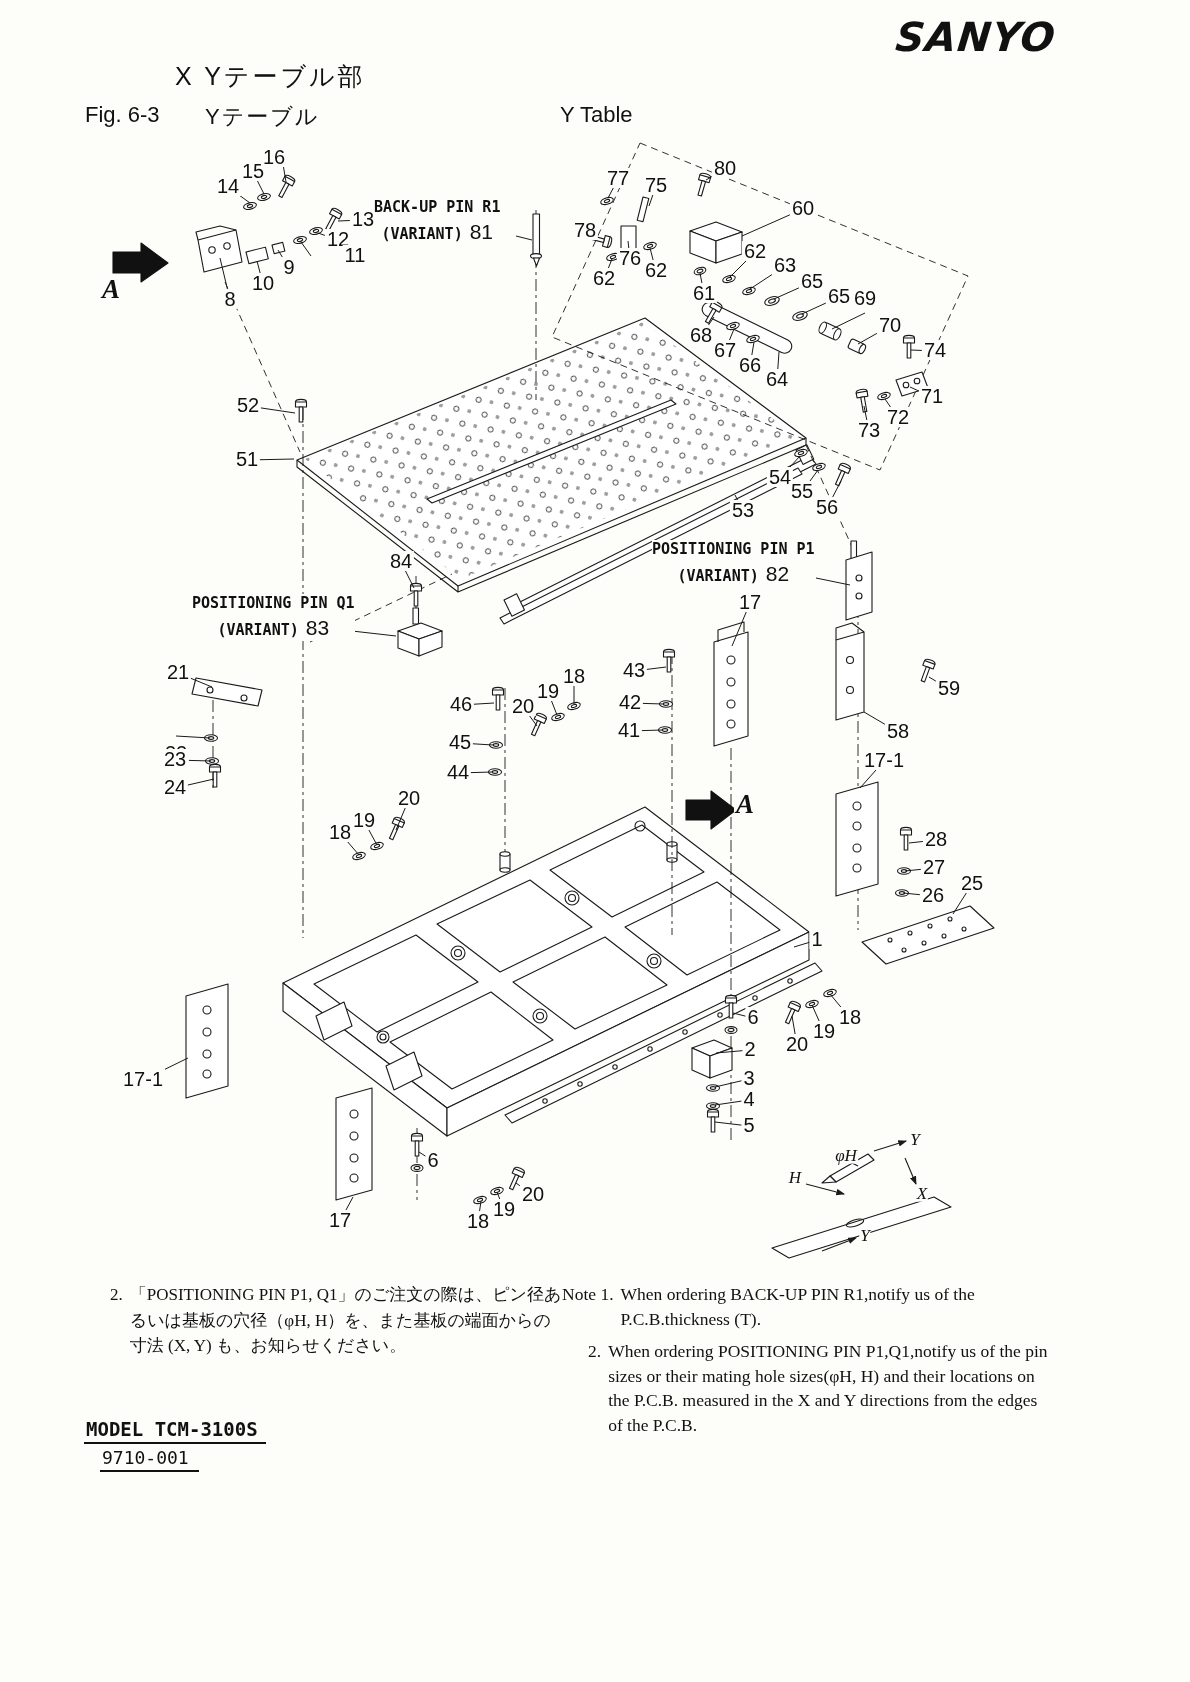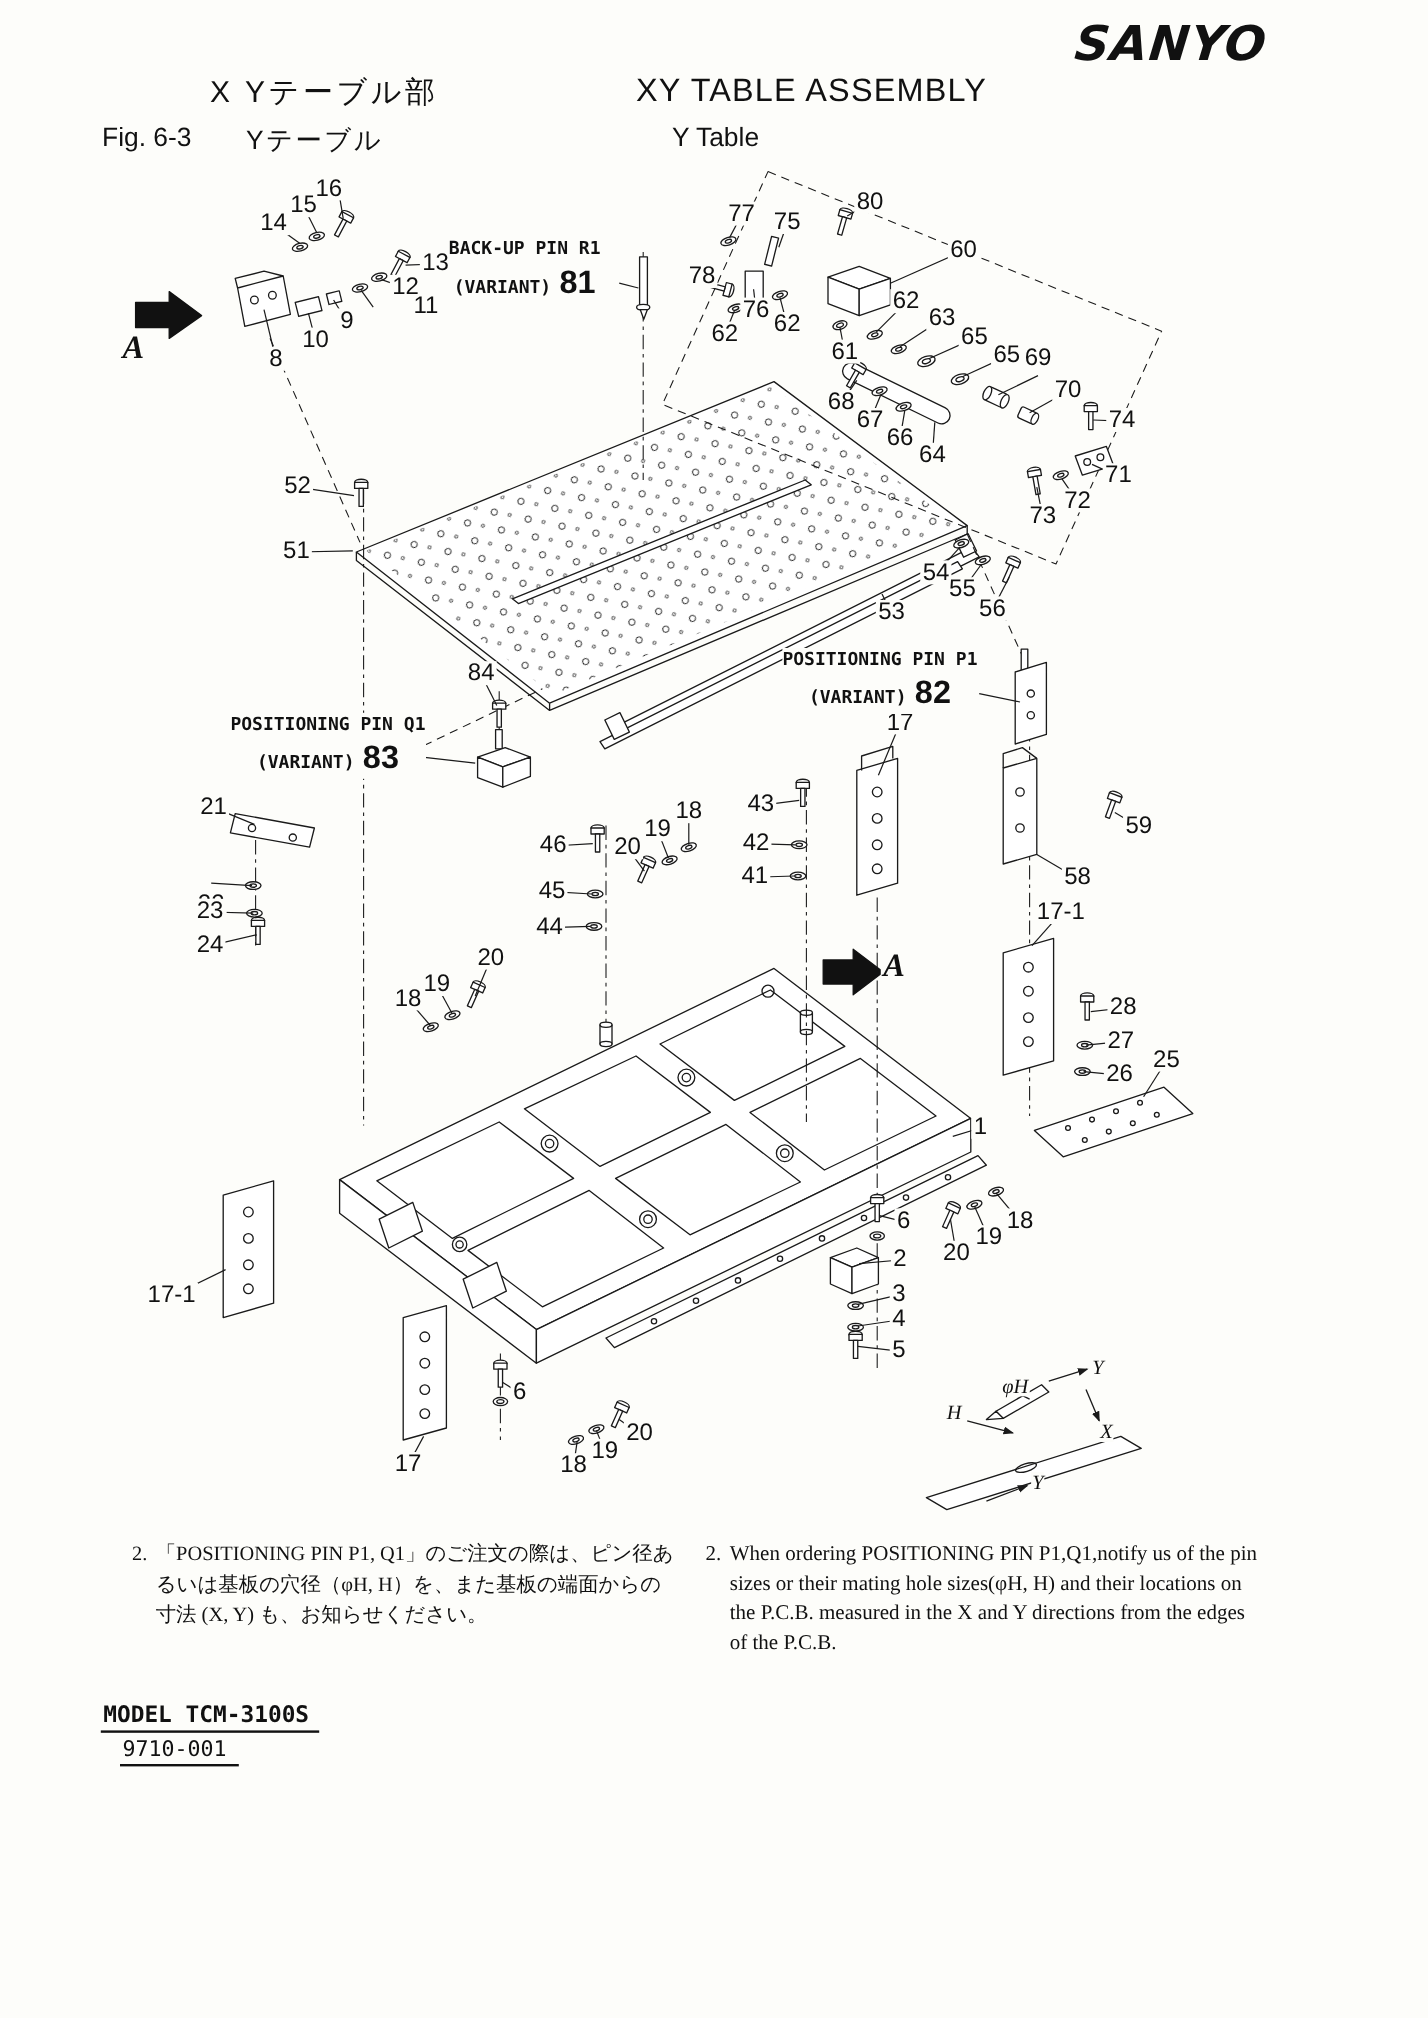--- a/index.html
+++ b/index.html
@@ -15,42 +15,41 @@
   .fig-en{position:absolute;left:560px;top:102px;font-size:22px}
   .diagram{position:absolute;left:0;top:0;width:1190px;height:1682px}
   #diagram-svg{position:absolute;left:0;top:0}
   #callout-layer{position:absolute;left:0;top:0;width:1190px;height:1682px;pointer-events:none}
   .callout{position:absolute;transform:translate(-50%,-55%);font-size:20px;line-height:1;
            background:#fdfdfa;padding:0 2px;white-space:nowrap}
   .viewlabel{font-size:27px;font-weight:bold;font-style:italic;font-family:"Liberation Serif",serif}
   .insetlabel{font-size:17px;font-style:italic;font-family:"Liberation Serif",serif;padding:0 1px}
   .variantlabel{position:absolute;font-family:"DejaVu Sans Mono",monospace;font-weight:bold;
                 font-size:15px;text-align:center;line-height:1.3;background:#fdfdfa;white-space:nowrap}
-  .variant-num{font-size:27px;font-weight:bold;font-family:"Liberation Sans",sans-serif;margin-left:7px}
+  .variant-num{font-size:21px;font-weight:normal;font-family:"Liberation Sans",sans-serif;margin-left:7px}
   #leader-layer line{stroke:#1a1a1a;stroke-width:1}
   .notes-jp{position:absolute;left:84px;top:1282px;width:478px;font-size:17px;
             font-family:"Liberation Serif",serif;line-height:1.5}
   .notes-en{position:absolute;left:562px;top:1282px;width:488px;font-size:17.5px;
             font-family:"Liberation Serif",serif;line-height:1.4}
   .note-item{display:flex;margin-bottom:8px}
   .note-label{white-space:nowrap;margin-right:7px}
   .note-item.indent .note-label{margin-left:26px}
   .model{position:absolute;left:84px;top:1418px;font-family:"DejaVu Sans Mono",monospace;font-weight:bold;
          font-size:19px;border-bottom:2px solid #111;padding:0 8px 2px 2px}
   .docno{position:absolute;left:100px;top:1447px;font-family:"DejaVu Sans Mono",monospace;
          font-size:18px;border-bottom:2px solid #111;padding:0 10px 2px 2px}
 </style>
 </head>
 <body>
 
 <div class="page">
 
   <div class="brand">SANYO</div>
   <div class="title-jp">X Yテーブル部</div>
-  <div class="title-en">XY TABLE ASSEMBLY</div>
   <span class="fig-no">Fig. 6-3</span>
   <span class="fig-jp">Yテーブル</span>
   <span class="fig-en">Y Table</span>
 
   <div class="diagram">
     <svg id="diagram-svg" width="1190" height="1682" viewBox="0 0 1190 1682">
       <defs>
         <g id="washer">
             <ellipse rx="6.5" ry="3.2"></ellipse>
             <ellipse rx="2.7" ry="1.4"></ellipse>
@@ -556,20 +555,24 @@
   </div>
 
   <div class="notes-jp">
     <div class="note-item indent">
       <span class="note-label">2.</span>
       <span class="note-text">「POSITIONING PIN P1, Q1」のご注文の際は、ピン径あるいは基板の穴径（φH, H）を、また基板の端面からの寸法 (X, Y) も、お知らせください。</span>
     </div>
   </div>
 
   <div class="notes-en">
+    <div class="note-item">
+      <span class="note-label">Note 1.</span>
+      <span class="note-text">When ordering BACK-UP PIN R1,notify us of the P.C.B.thickness (T).</span>
+    </div>
     <div class="note-item indent">
       <span class="note-label">2.</span>
       <span class="note-text">When ordering POSITIONING PIN P1,Q1,notify us of the pin sizes or their mating hole sizes(φH, H) and their locations on the P.C.B. measured in the X and Y directions from the edges of the P.C.B.</span>
     </div>
   </div>
 
   <div class="model">MODEL TCM-3100S</div>
   <div class="docno">9710-001</div>
 </div>
 

